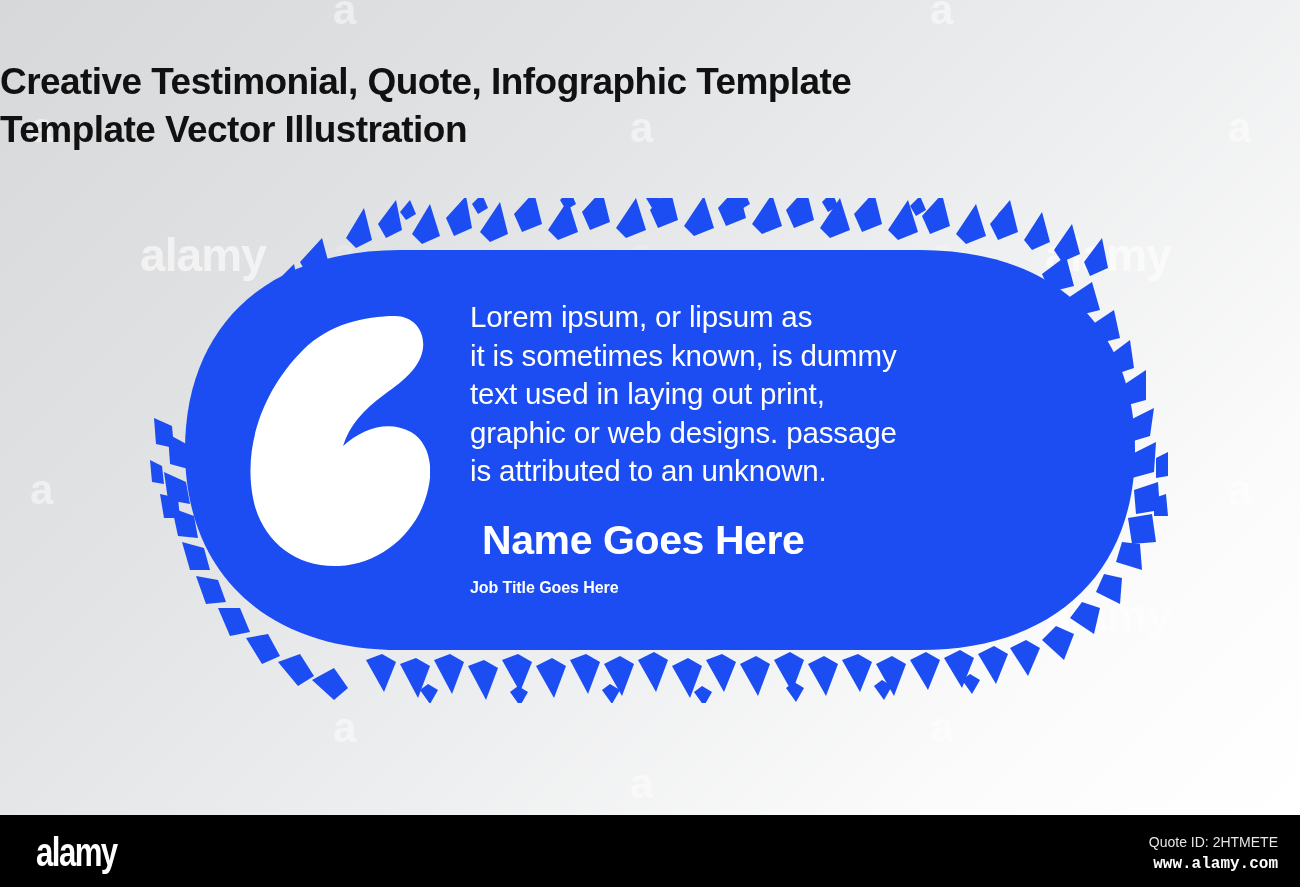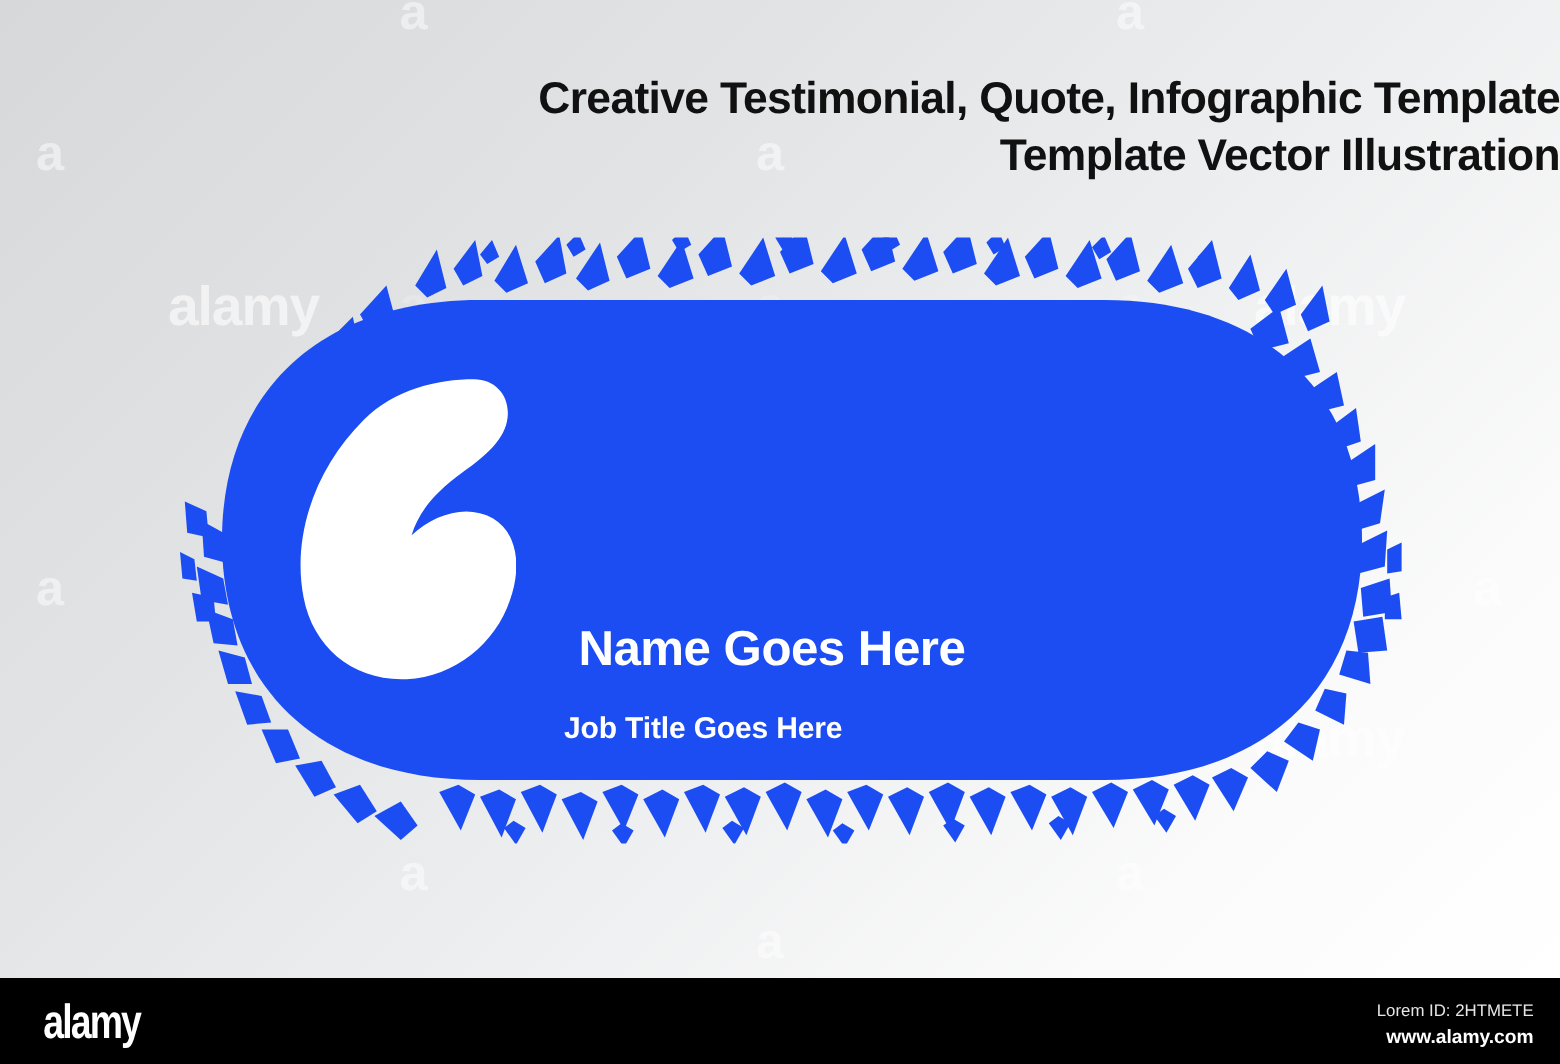--- a/index.html
+++ b/index.html
@@ -45,21 +45,21 @@
   .wm.word { font-size: 46px; opacity: .62; }
   .wm.letter { font-size: 42px; opacity: .5; }
   .wm.on-blue { color: #ffffff; opacity: .18; }
 
   
   #title-block {
     position: absolute;
     left: 0;
     top: 58px;
     width: 1300px;
-    text-align: right;
+    text-align: left;
     z-index: 6;
   }
   #title-block .tline {
     display: block;
     color: #111111;
     font-weight: 700;
     font-size: 37px;
     line-height: 48px;
     letter-spacing: -.015em;
     font-family: "Liberation Sans", sans-serif;
@@ -118,23 +118,23 @@
     color: #ffffff;
     font-size: 41px;
     line-height: 48px;
     font-weight: 700;
     letter-spacing: -.01em;
     font-family: "Liberation Sans", sans-serif;
   }
   #person-role {
     position: absolute;
     left: 320px;
-    top: 396px;
-    color: #ffffff;
-    font-size: 25px;
+    top: 376px;
+    color: #ffffff;
+    font-size: 16px;
     line-height: 27px;
     font-weight: 700;
     letter-spacing: -.005em;
     font-family: "Liberation Sans", sans-serif;
   }
 
   
   #footer {
     position: absolute;
     left: 0;
@@ -170,21 +170,21 @@
     line-height: 22px;
     font-weight: 400;
     font-family: "Liberation Sans", sans-serif;
   }
   #footer-meta .site {
     display: block;
     color: #ffffff;
     font-size: 16px;
     line-height: 23px;
     font-weight: 700;
-    font-family: Liberation Sans, sans-serif;
+    font-family: Liberation Mono, monospace;
   }
 </style>
 </head>
 <body>
 
 <div id="stage">
 
   <div id="artboard">
 
     <div>
@@ -345,20 +345,27 @@
                      C 118 102 104 118 98 138
                      C 118 120 144 112 166 124
                      C 186 136 190 164 180 192
                      C 168 228 134 256 94 258
                      C 50 260 16 232 8 190
                      C -2 138 18 82 58 42
                      C 84 16 120 8 150 8 Z" fill="#ffffff"></path>
           </svg>
         </div>
 
+        <div id="quote-text">
+          <span class="qline">Lorem ipsum, or lipsum as</span>
+          <span class="qline">it is sometimes known, is dummy</span>
+          <span class="qline">text used in laying out print,</span>
+          <span class="qline">graphic or web designs. passage</span>
+          <span class="qline">is attributed to an unknown.</span>
+        </div>
 
         <div id="person-name">Name Goes Here</div>
         <div id="person-role">Job Title Goes Here</div>
       </div>
     </div>
 
     <div>
       <span class="wm word on-blue" style="left:440px; top:340px;">alamy</span>
       <span class="wm letter on-blue" style="left:333px; top:348px;">a</span>
       <span class="wm letter on-blue" style="left:630px; top:348px;">a</span>
@@ -369,18 +376,18 @@
       <span class="wm letter on-blue" style="left:333px; top:466px;">a</span>
       <span class="wm letter on-blue" style="left:630px; top:466px;">a</span>
       <span class="wm letter on-blue" style="left:930px; top:466px;">a</span>
       <span class="wm word on-blue" style="left:700px; top:588px;">alamy</span>
     </div>
   </div>
 
   <div id="footer">
     <div id="footer-logo">alamy</div>
     <div id="footer-meta">
-      <span class="imgid">Lorem ID: 2HTMETE</span>
+      <span class="imgid">Quote ID: 2HTMETE</span>
       <span class="site">www.alamy.com</span>
     </div>
   </div>
 
 </div>
 
 </body></html>

